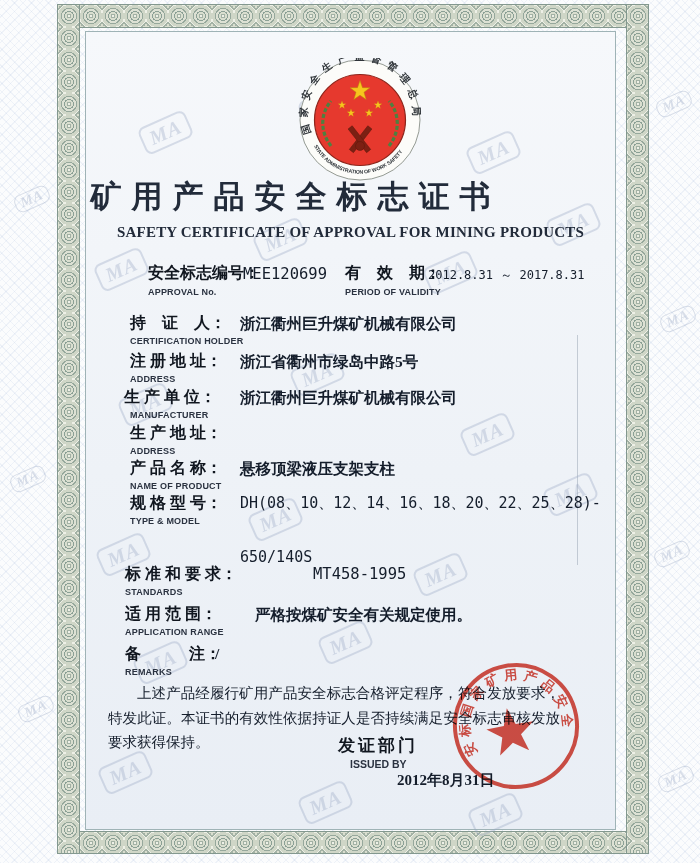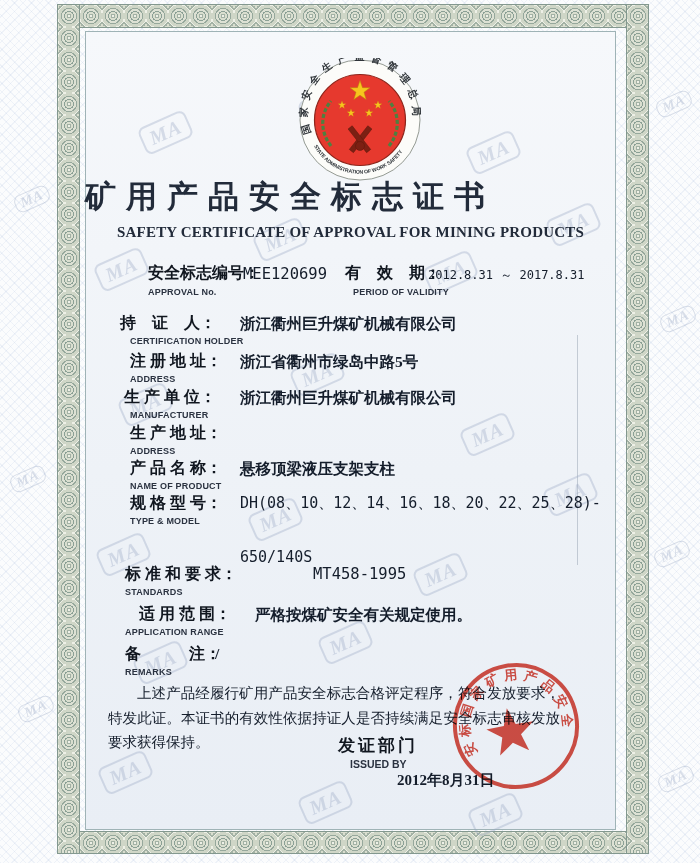--- a/index.html
+++ b/index.html
@@ -32,21 +32,21 @@
   }
   .wm{
     position:absolute; z-index:2; display:inline-block;
     border:2px solid rgba(150,165,192,0.34); border-radius:7px;
     padding:1px 7px; font:italic 700 20px "Liberation Serif",serif;
     color:rgba(150,165,192,0.34); transform:rotate(-24deg); letter-spacing:1px;
   }
   .wm.small{font-size:14px; padding:0 5px; border-width:1.5px;}
   .txt{position:absolute; z-index:3;}
   .title{
-    left:85px; top:176px; width:421px; 
+    left:85px; top:176px; width:421px; text-align:center;
     font-size:31px; font-weight:700; letter-spacing:10px; color:#222b3a; white-space:nowrap;
   }
   .subtitle{
     left:85px; top:224px; width:531px; text-align:center;
     font-size:15px; font-weight:700; letter-spacing:0.2px; color:#222b3a; white-space:nowrap;
   }
   .zh-label{font-size:16px; font-weight:700; color:#10161f; white-space:nowrap;}
   .en-label{font-family:"Liberation Sans","DejaVu Sans",sans-serif; font-size:9px; font-weight:700; color:#2a3240; letter-spacing:0.2px; white-space:nowrap;}
   .val{font-size:15.5px; font-weight:600; color:#141d2b; white-space:nowrap;}
   .mono{font-family:"DejaVu Sans Mono","Liberation Mono",monospace; font-weight:500;}
@@ -131,24 +131,24 @@
     </text>
   </svg>
 
   <div class="txt title">矿用产品安全标志证书</div>
   <div class="txt subtitle">SAFETY CERTIFICATE OF APPROVAL FOR MINING PRODUCTS</div>
 
   <div class="txt zh-label" style="left:148px; top:263px;">安全标志编号：</div>
   <div class="txt en-label" style="left:148px; top:287px;">APPROVAL No.</div>
   <div class="txt val mono" style="left:243px; top:265px;">MEE120699</div>
   <div class="txt zh-label" style="left:345px; top:263px;">有　效　期：</div>
-  <div class="txt en-label" style="left:353px; top:287px;">PERIOD OF VALIDITY</div>
+  <div class="txt en-label" style="left:345px; top:287px;">PERIOD OF VALIDITY</div>
   <div class="txt val mono" style="left:428px; top:267px; font-size:12px;">2012.8.31 ～ 2017.8.31</div>
 
-  <div class="txt zh-label" style="left:120px; top:313px;text-align:right;">持　证　人：</div>
+  <div class="txt zh-label" style="left:130px; top:313px;text-align:right;">持　证　人：</div>
   <div class="txt en-label" style="left:130px; top:336px;">CERTIFICATION HOLDER</div>
   <div class="txt val" style="left:240px; top:314px;">浙江衢州巨升煤矿机械有限公司</div>
 
   <div class="txt zh-label" style="left:130px; top:351px;">注 册 地 址：</div>
   <div class="txt en-label" style="left:130px; top:374px;">ADDRESS</div>
   <div class="txt val" style="left:240px; top:352px;">浙江省衢州市绿岛中路5号</div>
 
   <div class="txt zh-label" style="left:124px; top:387px;">生 产 单 位：</div>
   <div class="txt en-label" style="left:130px; top:410px;">MANUFACTURER</div>
   <div class="txt val" style="left:240px; top:388px;">浙江衢州巨升煤矿机械有限公司</div>
@@ -162,21 +162,21 @@
 
   <div class="txt zh-label" style="left:130px; top:493px;text-align:right;">规 格 型 号：</div>
   <div class="txt en-label" style="left:130px; top:516px;">TYPE &amp; MODEL</div>
   <div class="txt val mono" style="left:240px; top:494px; font-size:15px;">DH(08、10、12、14、16、18、20、22、25、28)-</div>
   <div class="txt val mono" style="left:240px; top:516px; font-size:15px;margin-top:32px;">650/140S</div>
 
   <div class="txt zh-label" style="left:125px; top:564px;">标 准 和 要 求：</div>
   <div class="txt en-label" style="left:125px; top:587px;">STANDARDS</div>
   <div class="txt val mono" style="left:265px; top:565px;padding-left:48px;">MT458-1995</div>
 
-  <div class="txt zh-label" style="left:139px; top:604px;text-align:right;">适 用 范 围：</div>
+  <div class="txt zh-label" style="left:125px; top:604px;text-align:right;">适 用 范 围：</div>
   <div class="txt en-label" style="left:125px; top:627px;">APPLICATION RANGE</div>
   <div class="txt val" style="left:255px; top:605px;">严格按煤矿安全有关规定使用。</div>
 
   <div class="txt zh-label" style="left:125px; top:644px;">备　　　注：</div>
   <div class="txt en-label" style="left:125px; top:667px;">REMARKS</div>
   <div class="txt val" style="left:215px; top:645px;">/</div>
 
   <div class="txt statement">上述产品经履行矿用产品安全标志合格评定程序，符合发放要求，特发此证。本证书的有效性依据持证人是否持续满足安全标志审核发放要求获得保持。</div>
   <div class="txt issued-zh">发证部门</div>
   <div class="txt issued-en">ISSUED BY</div>

